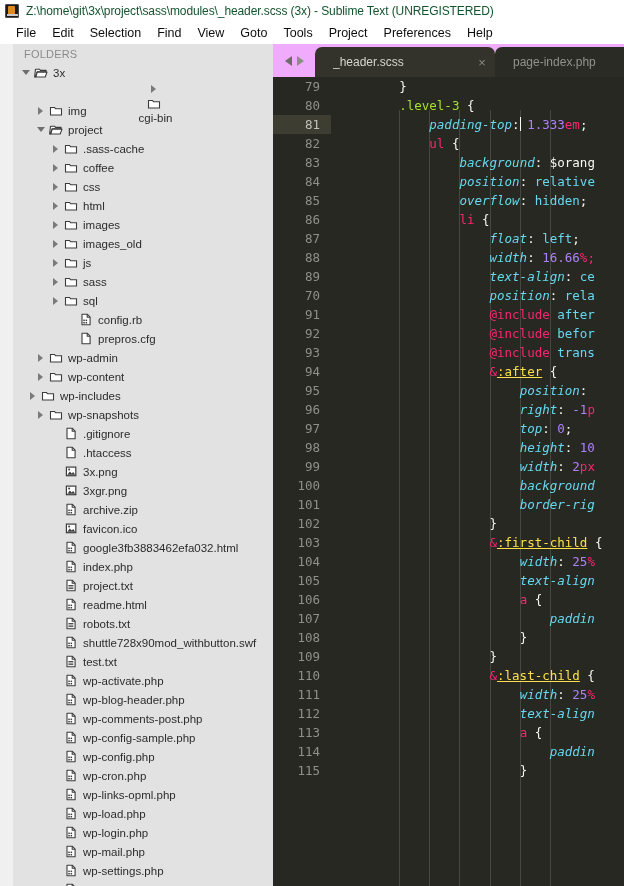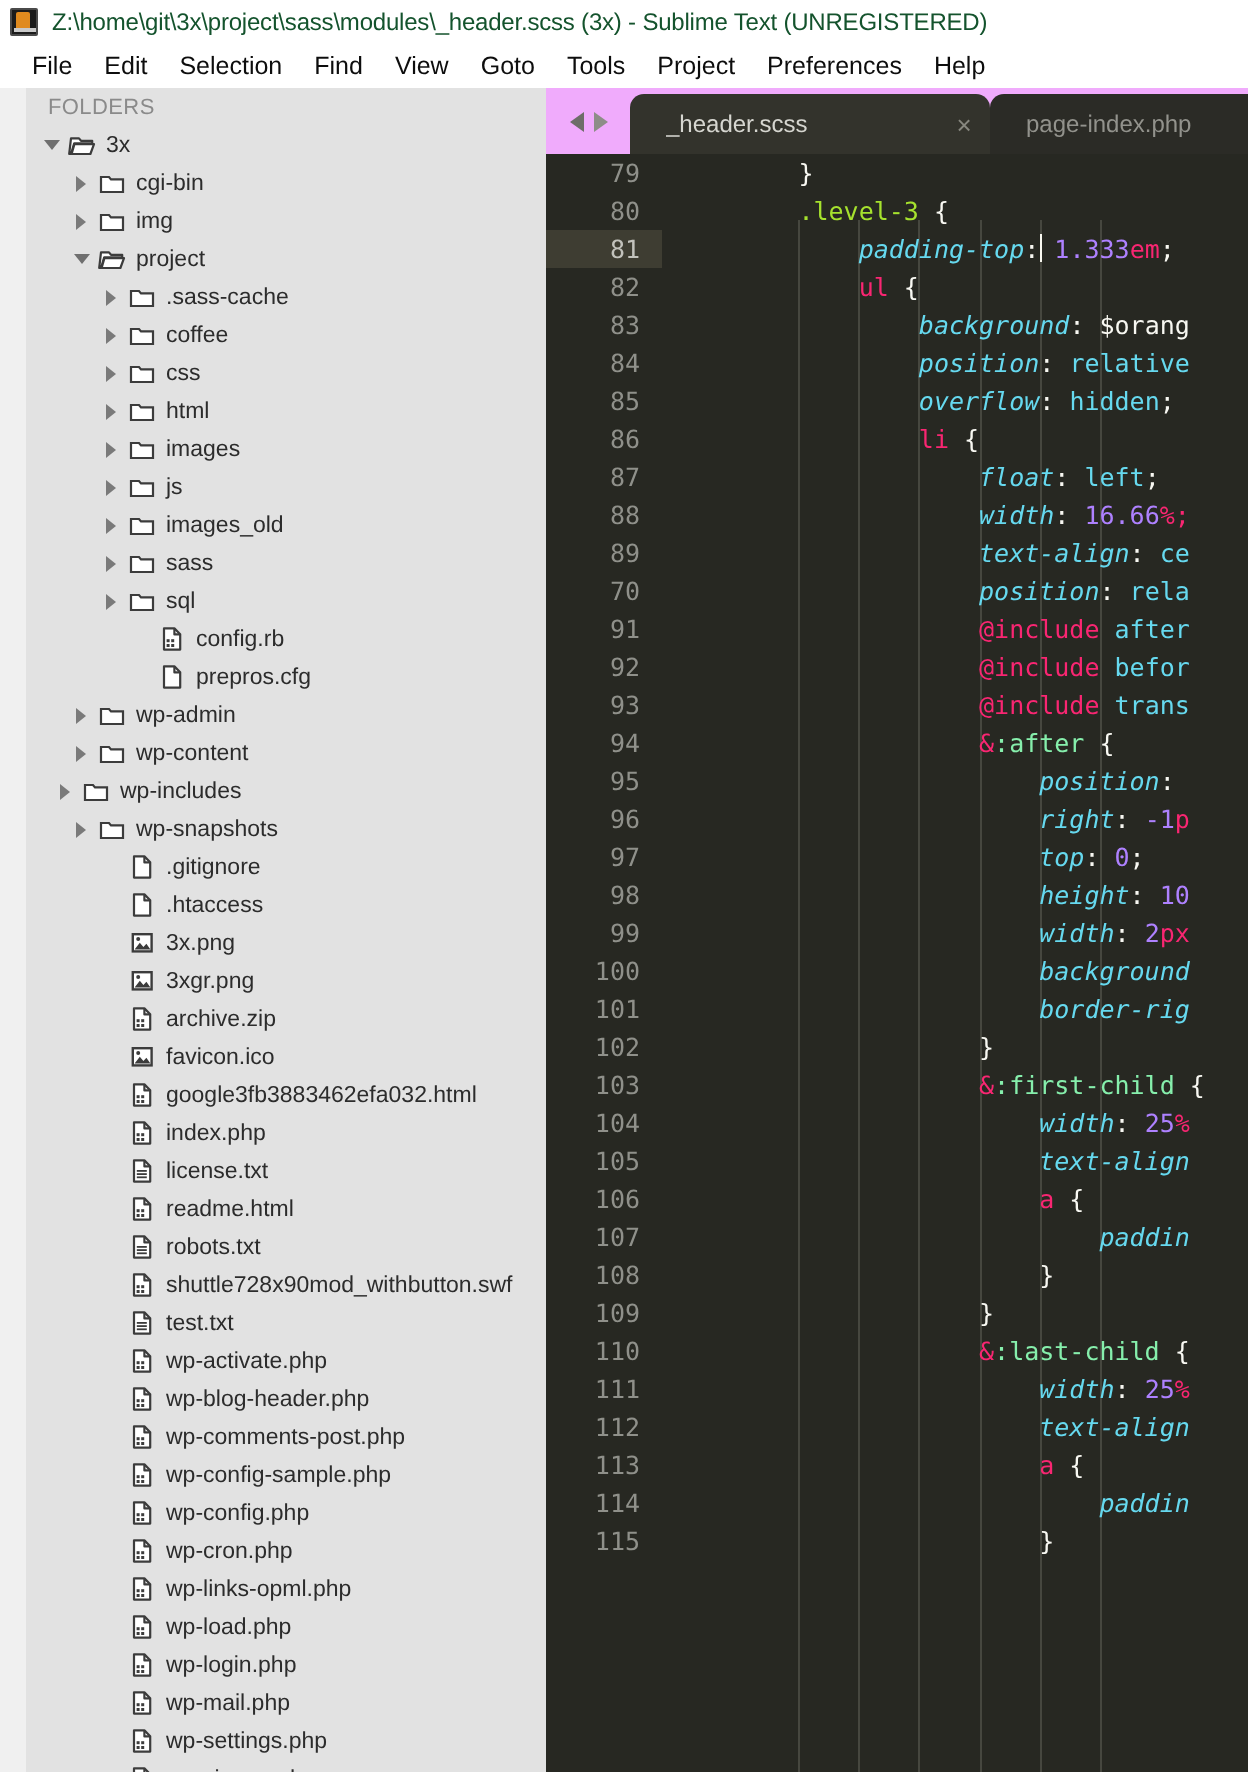--- a/index.html
+++ b/index.html
@@ -230,21 +230,21 @@
   .s-sel    { color: #a6e22e; }
   .s-tag    { color: #f92672; }
   .s-prop   { color: #66d9ef; font-style: italic; }
   .s-val    { color: #66d9ef; }
   .s-num    { color: #ae81ff; }
   .s-unit   { color: #f92672; }
   .s-at     { color: #f92672; }
   .s-punct  { color: #f8f8f2; }
   .s-var    { color: #f8f8f2; }
   .s-amp    { color: #f92672; }
-  .s-pseudo { color: #86efac; }
+  .s-pseudo { color: #fde047; text-decoration: underline; }
 
   .caret {
     display: inline-block;
     width: 1px;
     height: 14px;
     background: #f8f8f0;
     vertical-align: -2px;
     margin: 0 -1px 0 0;
   }
 </style>
@@ -279,21 +279,21 @@
           <div class="row" style="padding-left: 6px;">
             <span class="arrow down"></span>
             <span class="ico">
               <svg width="14" height="13" viewBox="0 0 14 13">
                 <path d="M1.5 3.2h4l1 1.2h5.6v1.3h-9l-1.6 5.3h-0.9z" fill="#fff" stroke="#3c3c3c" stroke-width="1.1" stroke-linejoin="round"></path>
                 <path d="M3.2 6.1h9.8l-1.8 4.9h-9.4z" fill="#fff" stroke="#3c3c3c" stroke-width="1.1" stroke-linejoin="round"></path>
               </svg>
             </span>
             <span class="label">3x</span>
           </div>
-          <div class="row" style="padding-left: 21px;">
+          <div class="row" style="padding-left: 21px; flex-direction: column;">
             <span class="arrow right"></span>
             <span class="ico">
               <svg width="14" height="13" viewBox="0 0 14 13">
                 <path d="M1.5 3.5h4l1 1.2h6v6.3h-11z" fill="#fff" stroke="#3c3c3c" stroke-width="1.1"></path>
               </svg>
             </span>
             <span class="label">cgi-bin</span>
           </div>
           <div class="row" style="padding-left: 21px;">
             <span class="arrow right"></span>
@@ -359,30 +359,30 @@
             </span>
             <span class="label">images</span>
           </div>
           <div class="row" style="padding-left: 36px;">
             <span class="arrow right"></span>
             <span class="ico">
               <svg width="14" height="13" viewBox="0 0 14 13">
                 <path d="M1.5 3.5h4l1 1.2h6v6.3h-11z" fill="#fff" stroke="#3c3c3c" stroke-width="1.1"></path>
               </svg>
             </span>
+            <span class="label">images_old</span>
+          </div>
+          <div class="row" style="padding-left: 36px;">
+            <span class="arrow right"></span>
+            <span class="ico">
+              <svg width="14" height="13" viewBox="0 0 14 13">
+                <path d="M1.5 3.5h4l1 1.2h6v6.3h-11z" fill="#fff" stroke="#3c3c3c" stroke-width="1.1"></path>
+              </svg>
+            </span>
             <span class="label">js</span>
-          </div>
-          <div class="row" style="padding-left: 36px;">
-            <span class="arrow right"></span>
-            <span class="ico">
-              <svg width="14" height="13" viewBox="0 0 14 13">
-                <path d="M1.5 3.5h4l1 1.2h6v6.3h-11z" fill="#fff" stroke="#3c3c3c" stroke-width="1.1"></path>
-              </svg>
-            </span>
-            <span class="label">images_old</span>
           </div>
           <div class="row" style="padding-left: 36px;">
             <span class="arrow right"></span>
             <span class="ico">
               <svg width="14" height="13" viewBox="0 0 14 13">
                 <path d="M1.5 3.5h4l1 1.2h6v6.3h-11z" fill="#fff" stroke="#3c3c3c" stroke-width="1.1"></path>
               </svg>
             </span>
             <span class="label">sass</span>
           </div>
@@ -554,21 +554,21 @@
             <span class="arrow none"></span>
             <span class="ico">
               <svg width="14" height="13" viewBox="0 0 14 13">
                 <path d="M3 1.2h5.2l2.9 2.9v7.7h-8.1z" fill="#fff" stroke="#3c3c3c" stroke-width="1.1" stroke-linejoin="round"></path>
                 <path d="M8.2 1.2v3h2.9" fill="none" stroke="#3c3c3c" stroke-width="1.1" stroke-linejoin="round"></path>
                 <rect x="4.4" y="6" width="5" height="0.9" fill="#3c3c3c"></rect>
                 <rect x="4.4" y="7.6" width="5" height="0.9" fill="#3c3c3c"></rect>
                 <rect x="4.4" y="9.2" width="5" height="0.9" fill="#3c3c3c"></rect>
               </svg>
             </span>
-            <span class="label">license.txt</span>
+            <span class="label">project.txt</span>
           </div>
           <div class="row" style="padding-left: 36px;">
             <span class="arrow none"></span>
             <span class="ico">
               <svg width="14" height="13" viewBox="0 0 14 13">
                 <path d="M3 1.2h5.2l2.9 2.9v7.7h-8.1z" fill="#fff" stroke="#3c3c3c" stroke-width="1.1" stroke-linejoin="round"></path>
                 <path d="M8.2 1.2v3h2.9" fill="none" stroke="#3c3c3c" stroke-width="1.1" stroke-linejoin="round"></path>
                 <rect x="4.3" y="6.6" width="1.5" height="1.5" fill="#3c3c3c"></rect>
                 <rect x="4.3" y="9.0" width="1.5" height="1.5" fill="#3c3c3c"></rect>
                 <rect x="6.6" y="6.6" width="1.5" height="1.5" fill="#3c3c3c"></rect>

